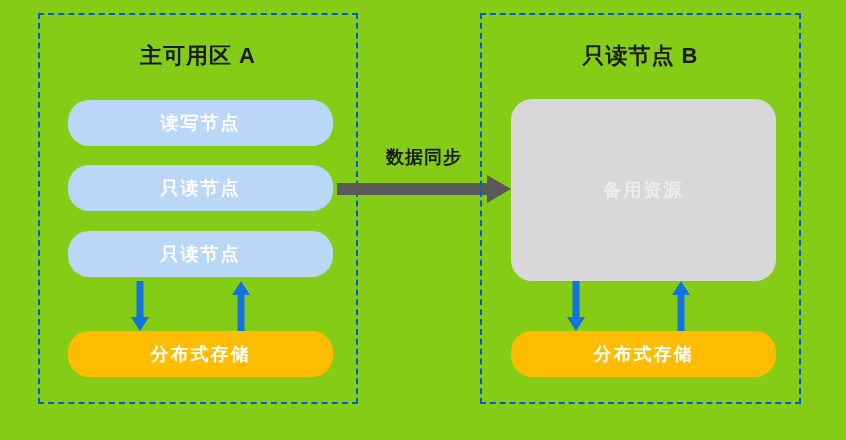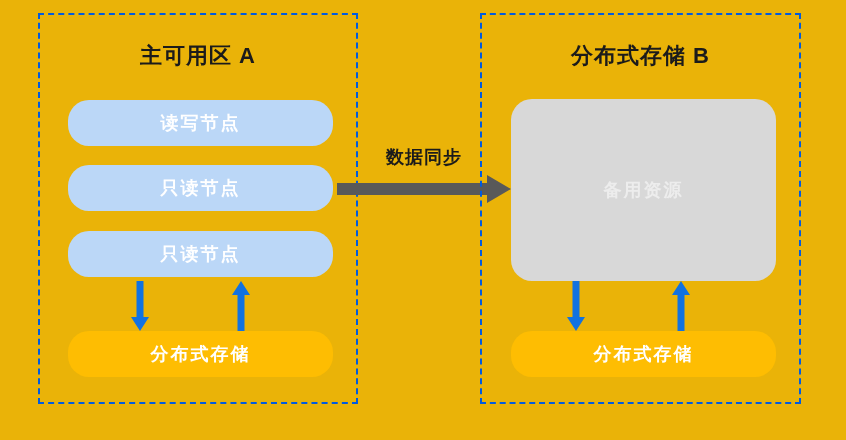--- a/index.html
+++ b/index.html
@@ -7,21 +7,21 @@
     padding: 0;
     background: #ffffff;
   }
   body {
     font-family: "Liberation Sans", "DejaVu Sans", sans-serif;
   }
   #canvas {
     position: relative;
     width: 846px;
     height: 440px;
-    background: #eab308;
+    background: #84cc16;
     overflow: hidden;
   }
 
   
   .zone {
     position: absolute;
     border: 2px dashed #005BE0;
     box-sizing: border-box;
     background: transparent;
   }
@@ -160,21 +160,21 @@
 
   <div id="sync-label">数据同步</div>
 
   <div id="sync-arrow">
     <svg width="174" height="28" viewBox="0 0 174 28" xmlns="http://www.w3.org/2000/svg">
       <path d="M0 8 H150 V0 L174 14 L150 28 V20 H0 Z" fill="#595959"></path>
     </svg>
   </div>
 
   <div class="zone" id="zone-standby">
-    <div class="zone-title">分布式存储 B</div>
+    <div class="zone-title">只读节点 B</div>
   </div>
 
   <div class="node node-idle" id="node-standby-res">
     <span>备用资源</span>
   </div>
 
   <div class="node node-storage" id="node-store-b">
     <span>分布式存储</span>
   </div>
 

